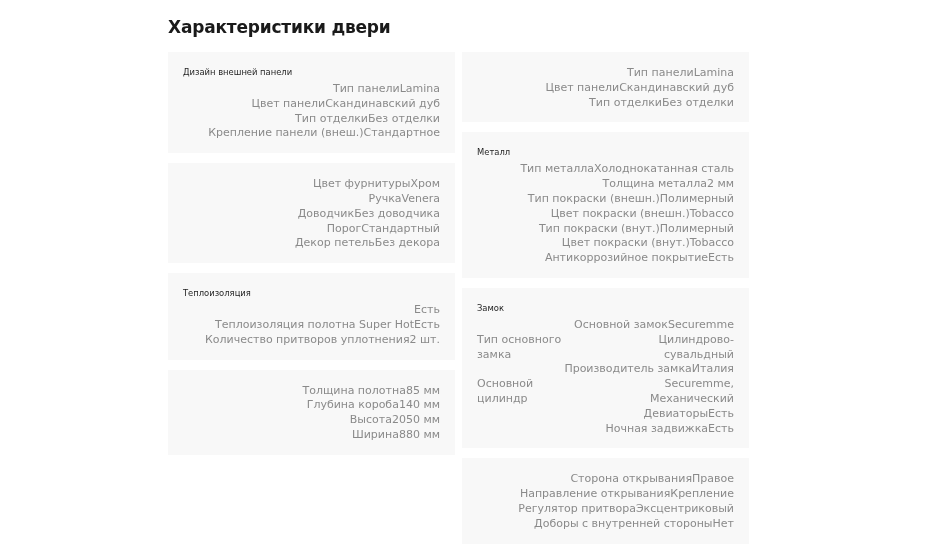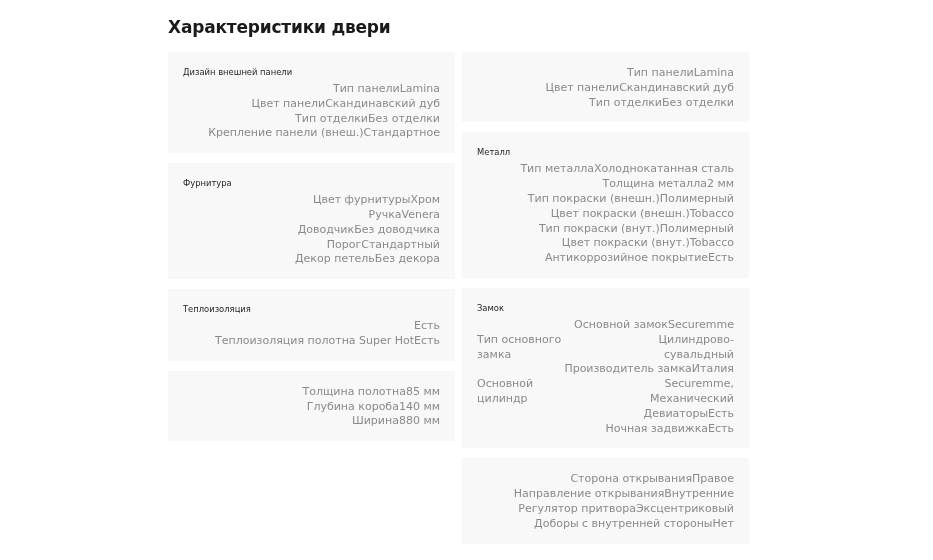--- a/index.html
+++ b/index.html
@@ -36,21 +36,20 @@
         <span>Тип отделки</span>
         <span class="v">Без отделки</span>
       </div>
     <div class="row">
         <span>Крепление панели (внеш.)</span>
         <span class="v">Стандартное</span>
       </div>
   </div>
 
   <div class="card">
-    <h3>Фурнитура</h3>
     <div class="row">
         <span>Цвет фурнитуры</span>
         <span class="v">Хром</span>
       </div>
     <div class="row">
         <span>Ручка</span>
         <span class="v">Venera</span>
       </div>
     <div class="row">
         <span>Доводчик</span>
@@ -68,32 +67,40 @@
 
   <div class="card">
     <h3>Теплоизоляция</h3>
     <div class="row">
         <span class="v">Есть</span>
       </div>
     <div class="row">
         <span>Теплоизоляция полотна Super Hot</span>
         <span class="v">Есть</span>
       </div>
+    <div class="row">
+        <span>Количество притворов уплотнения</span>
+        <span class="v">2 шт.</span>
+      </div>
   </div>
 
   <div class="card">
     <div class="row">
         <span>Толщина полотна</span>
         <span class="v">85 мм</span>
       </div>
     <div class="row">
         <span>Глубина короба</span>
         <span class="v">140 мм</span>
       </div>
     <div class="row">
+        <span>Высота</span>
+        <span class="v">2050 мм</span>
+      </div>
+    <div class="row">
         <span>Ширина</span>
         <span class="v">880 мм</span>
       </div>
   </div>
 </div>
 
 <div class="col right">
 
   <div class="card">
     <div class="row">
@@ -170,21 +177,21 @@
       </div>
   </div>
 
   <div class="card">
     <div class="row">
         <span>Сторона открывания</span>
         <span class="v">Правое</span>
       </div>
     <div class="row">
         <span>Направление открывания</span>
-        <span class="v">Внутренние</span>
+        <span class="v">Крепление</span>
       </div>
     <div class="row">
         <span>Регулятор притвора</span>
         <span class="v">Эксцентриковый</span>
       </div>
     <div class="row">
         <span>Доборы с внутренней стороны</span>
         <span class="v">Нет</span>
       </div>
   </div>

